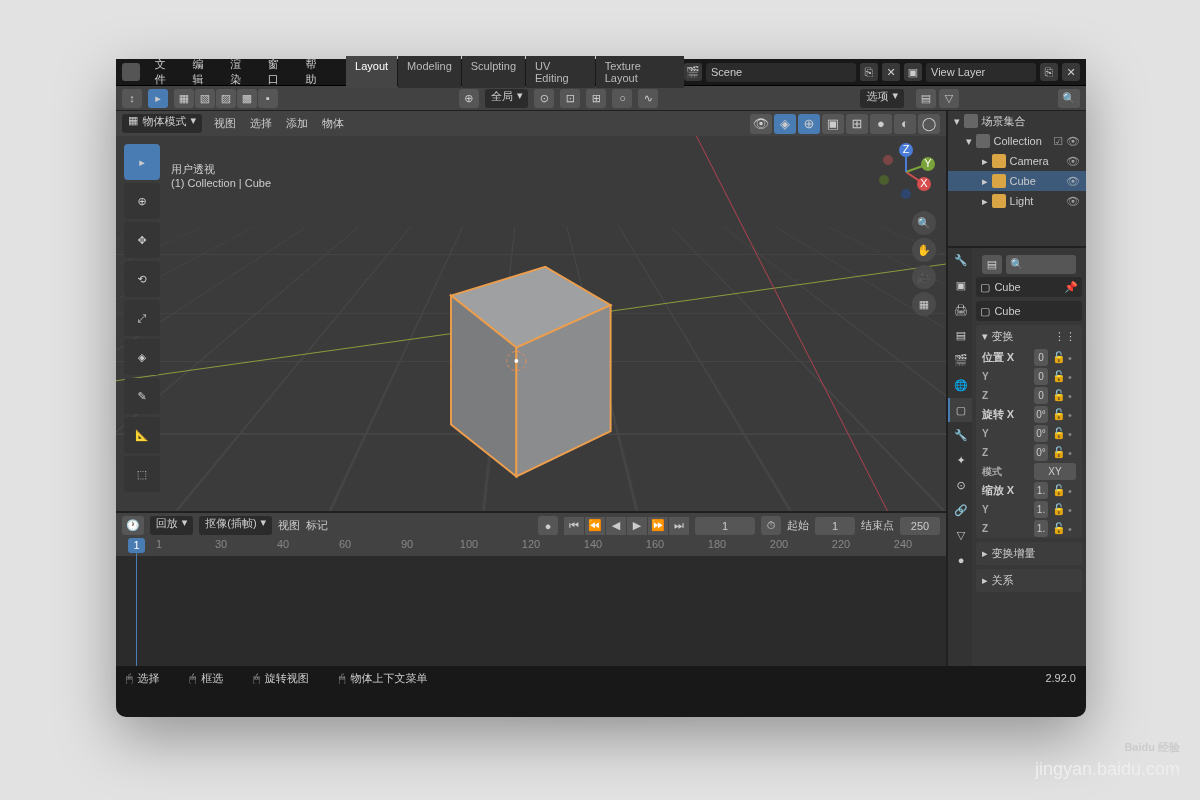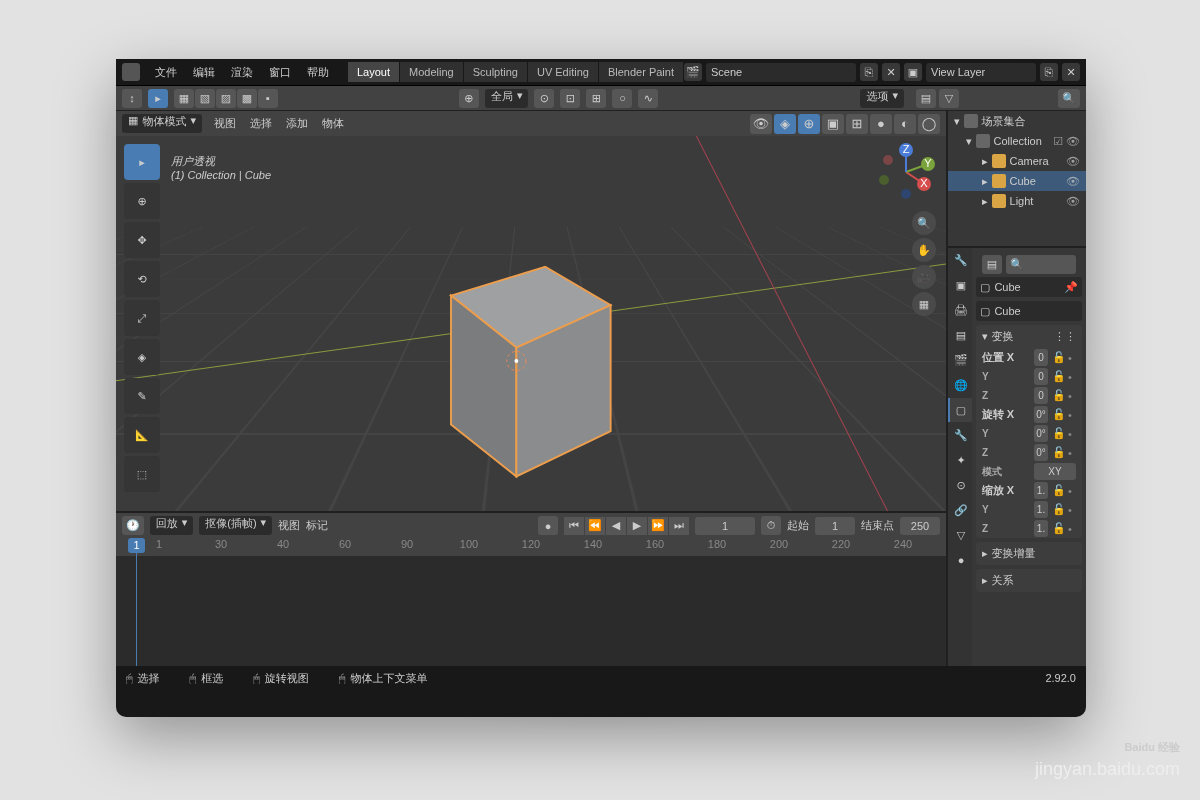--- a/index.html
+++ b/index.html
@@ -30,21 +30,21 @@
 .ed-head{height:25px;background:#424242;display:flex;align-items:center;padding:0 6px;gap:6px;}
 .dd{height:19px;background:#2b2b2b;border-radius:3px;padding:0 6px;display:flex;align-items:flex-start;gap:4px;}
 .ed-menus{display:flex;gap:2px;}
 .ed-menus span{padding:3px 6px;}
 .viewport{flex:1;position:relative;background:#3b3b3b;overflow:hidden;}
 .grid{position:absolute;inset:0;background-image:repeating-linear-gradient(0deg,transparent 0 49px,#4a4a4a 49px 50px),repeating-linear-gradient(90deg,transparent 0 49px,#4a4a4a 49px 50px);opacity:0.6;transform:perspective(400px) rotateX(55deg) scale(2);transform-origin:center 60%;}
 .axis-g{position:absolute;width:900px;height:1px;background:#8a9c3e;top:50%;left:-50px;transform:rotate(-8deg);}
 .axis-r{position:absolute;width:800px;height:1px;background:#a5424f;top:10%;left:200px;transform:rotate(63deg);}
 .cube{position:absolute;left:300px;top:100px;width:220px;height:250px;}
 .cube svg{width:100%;height:100%;}
-.info{position:absolute;left:55px;top:18px;font-size:11px;font-style:italic;}
+.info{position:absolute;left:55px;top:26px;font-size:11px;}
 .toolbar-l{position:absolute;left:8px;top:8px;width:36px;display:flex;flex-direction:column;gap:3px;}
 .toolbar-l .tb{width:36px;height:36px;background:#353535;border-radius:4px;display:flex;align-items:center;justify-content:center;}
 .toolbar-l .tb.sel{background:#4a7cb4;}
 .gizmo{position:absolute;right:10px;top:6px;width:60px;height:60px;}
 .nav-btns{position:absolute;right:10px;top:75px;display:flex;flex-direction:column;gap:3px;}
 .nav-btns div{width:24px;height:24px;background:#4a4a4a;border-radius:50%;display:flex;align-items:center;justify-content:center;}
 .timeline{height:155px;background:#424242;display:flex;flex-direction:column;border-top:2px solid #202020;}
 .tl-head{height:25px;display:flex;align-items:center;padding:0 6px;gap:6px;}
 .tl-play{display:flex;gap:1px;}
 .tl-play div{width:20px;height:18px;background:#565656;display:flex;align-items:center;justify-content:center;}
@@ -98,21 +98,21 @@
       <span>编辑</span>
       <span>渲染</span>
       <span>窗口</span>
       <span>帮助</span>
     </div>
     <div class="tabs">
       <div class="tab active">Layout</div>
       <div class="tab">Modeling</div>
       <div class="tab">Sculpting</div>
       <div class="tab">UV Editing</div>
-      <div class="tab">Blender Paint</div>
+      <div class="tab">Texture Layout</div>
     </div>
     <div class="scene">
       <div class="scene-btn">🎬</div>
       <input class="scene-inp" value="Scene" style="">
       <div class="scene-btn">⎘</div>
       <div class="scene-btn">✕</div>
       <div class="scene-btn">▣</div>
       <input class="scene-inp" style="width: 110px;" value="View Layer">
       <div class="scene-btn">⎘</div>
       <div class="scene-btn">✕</div>

